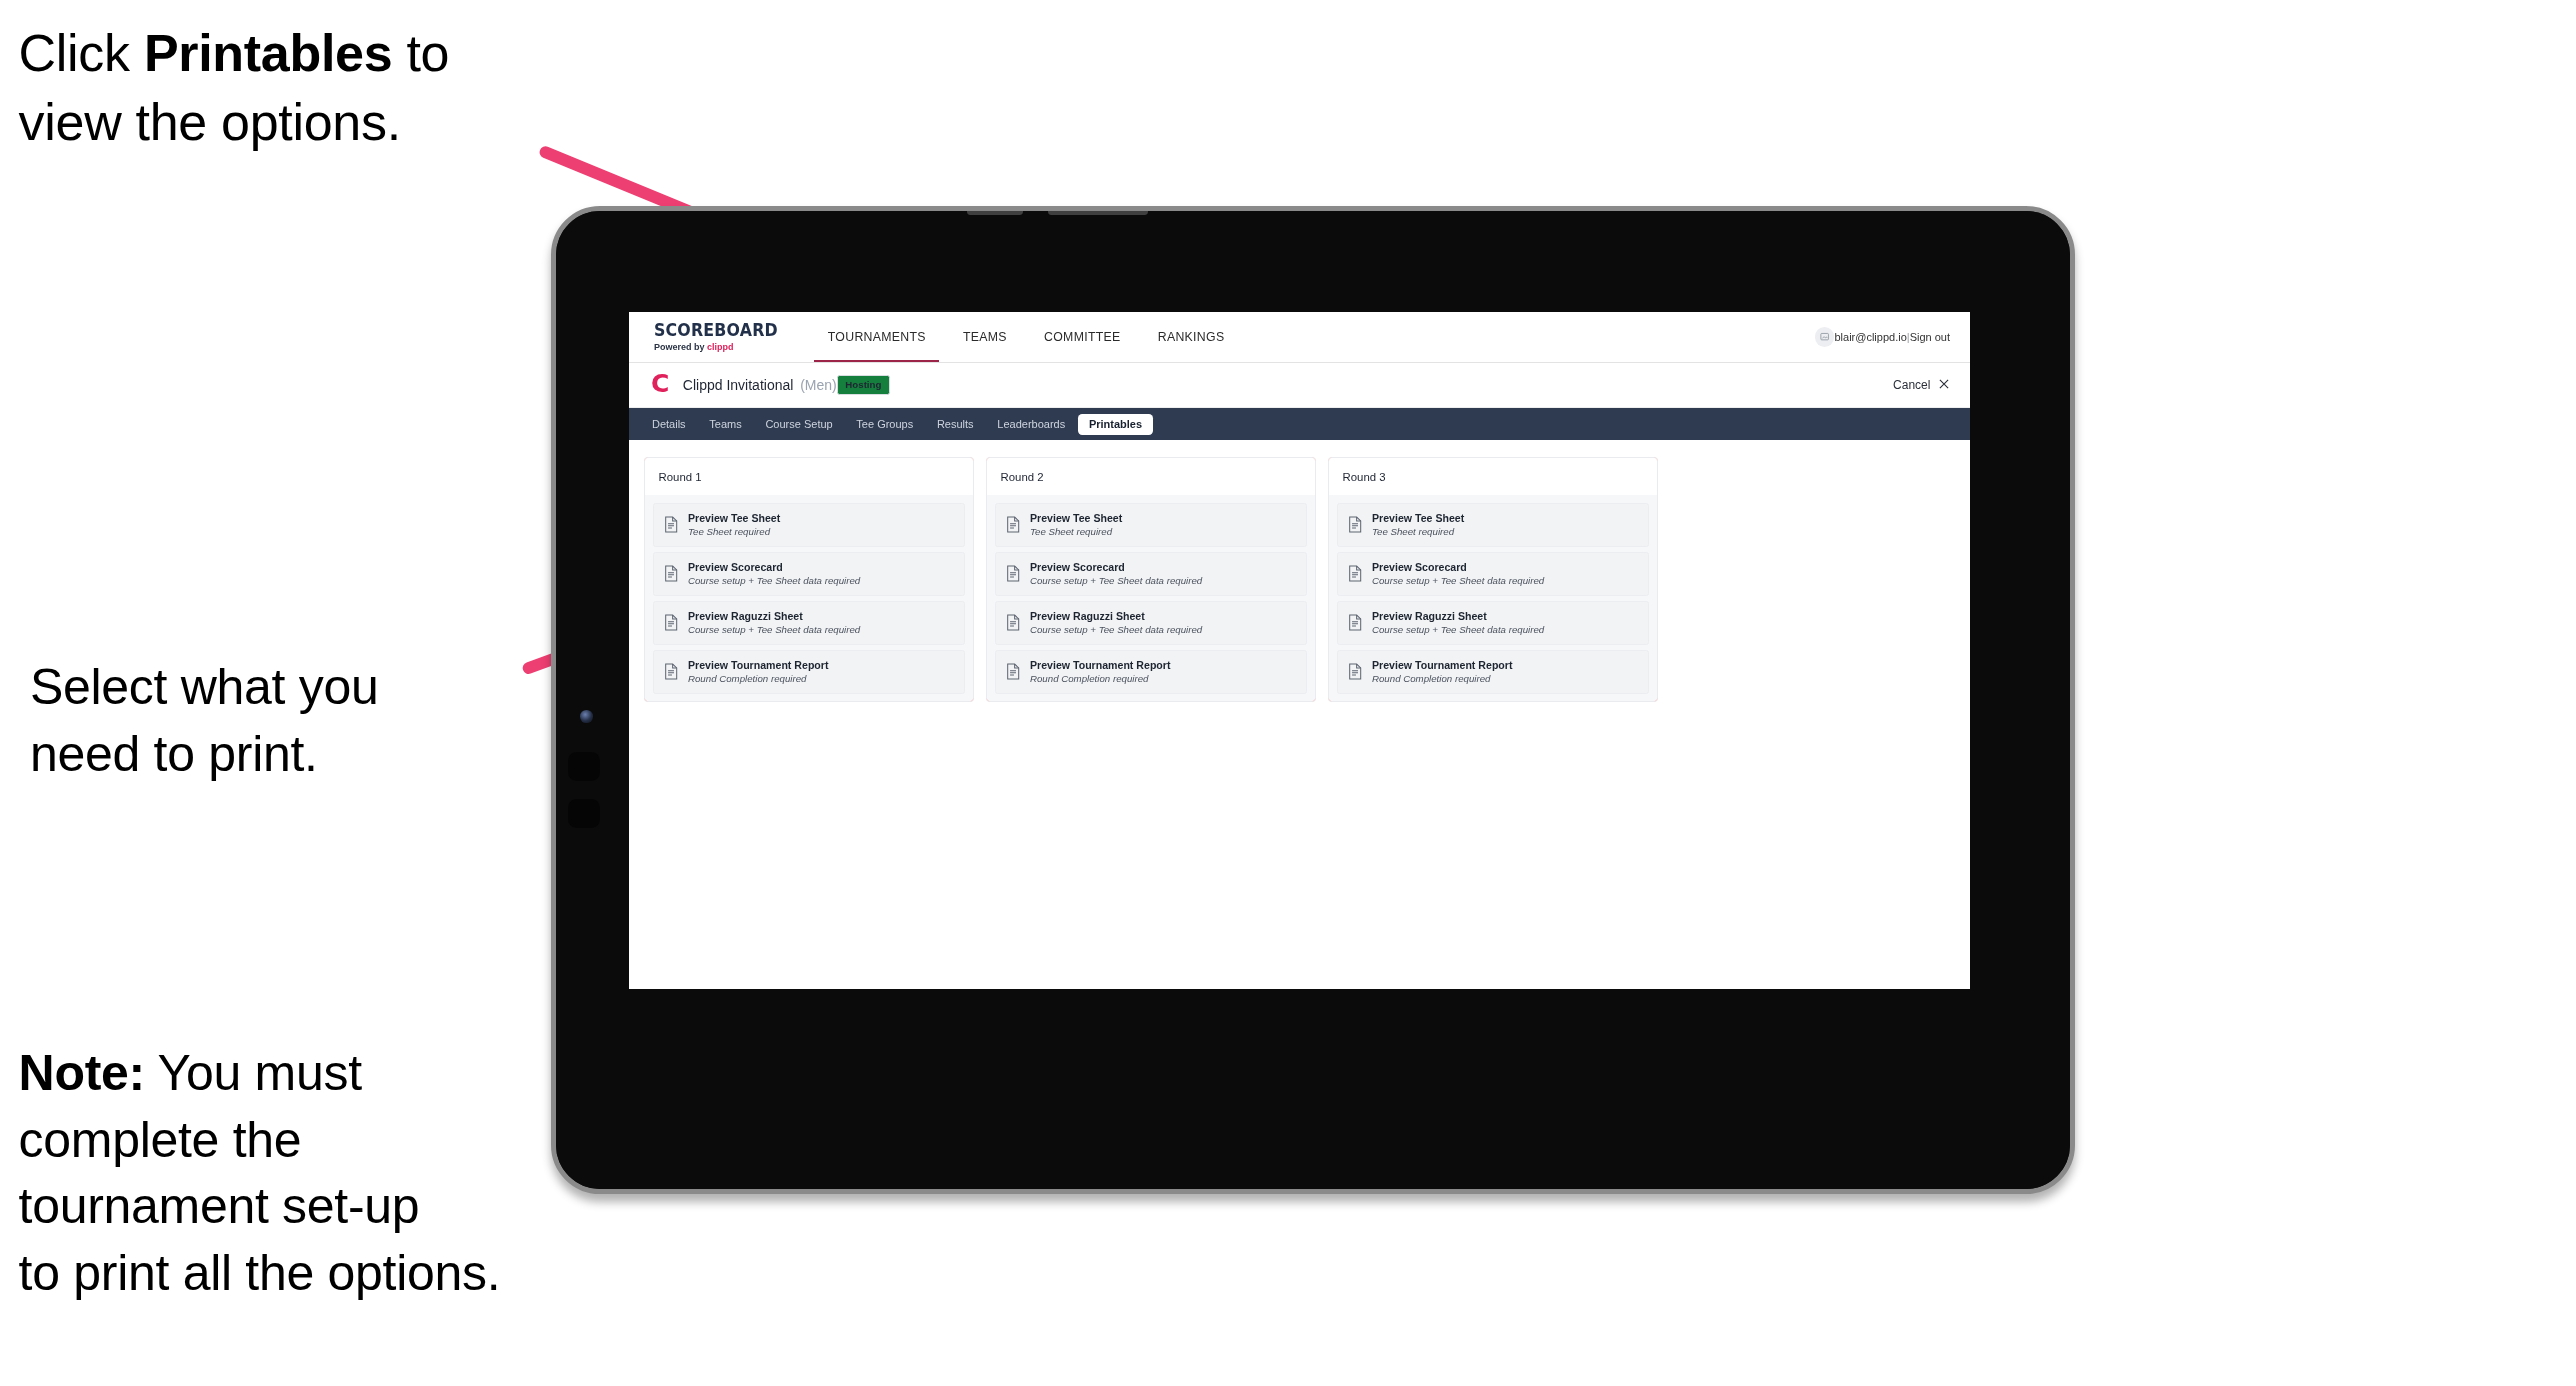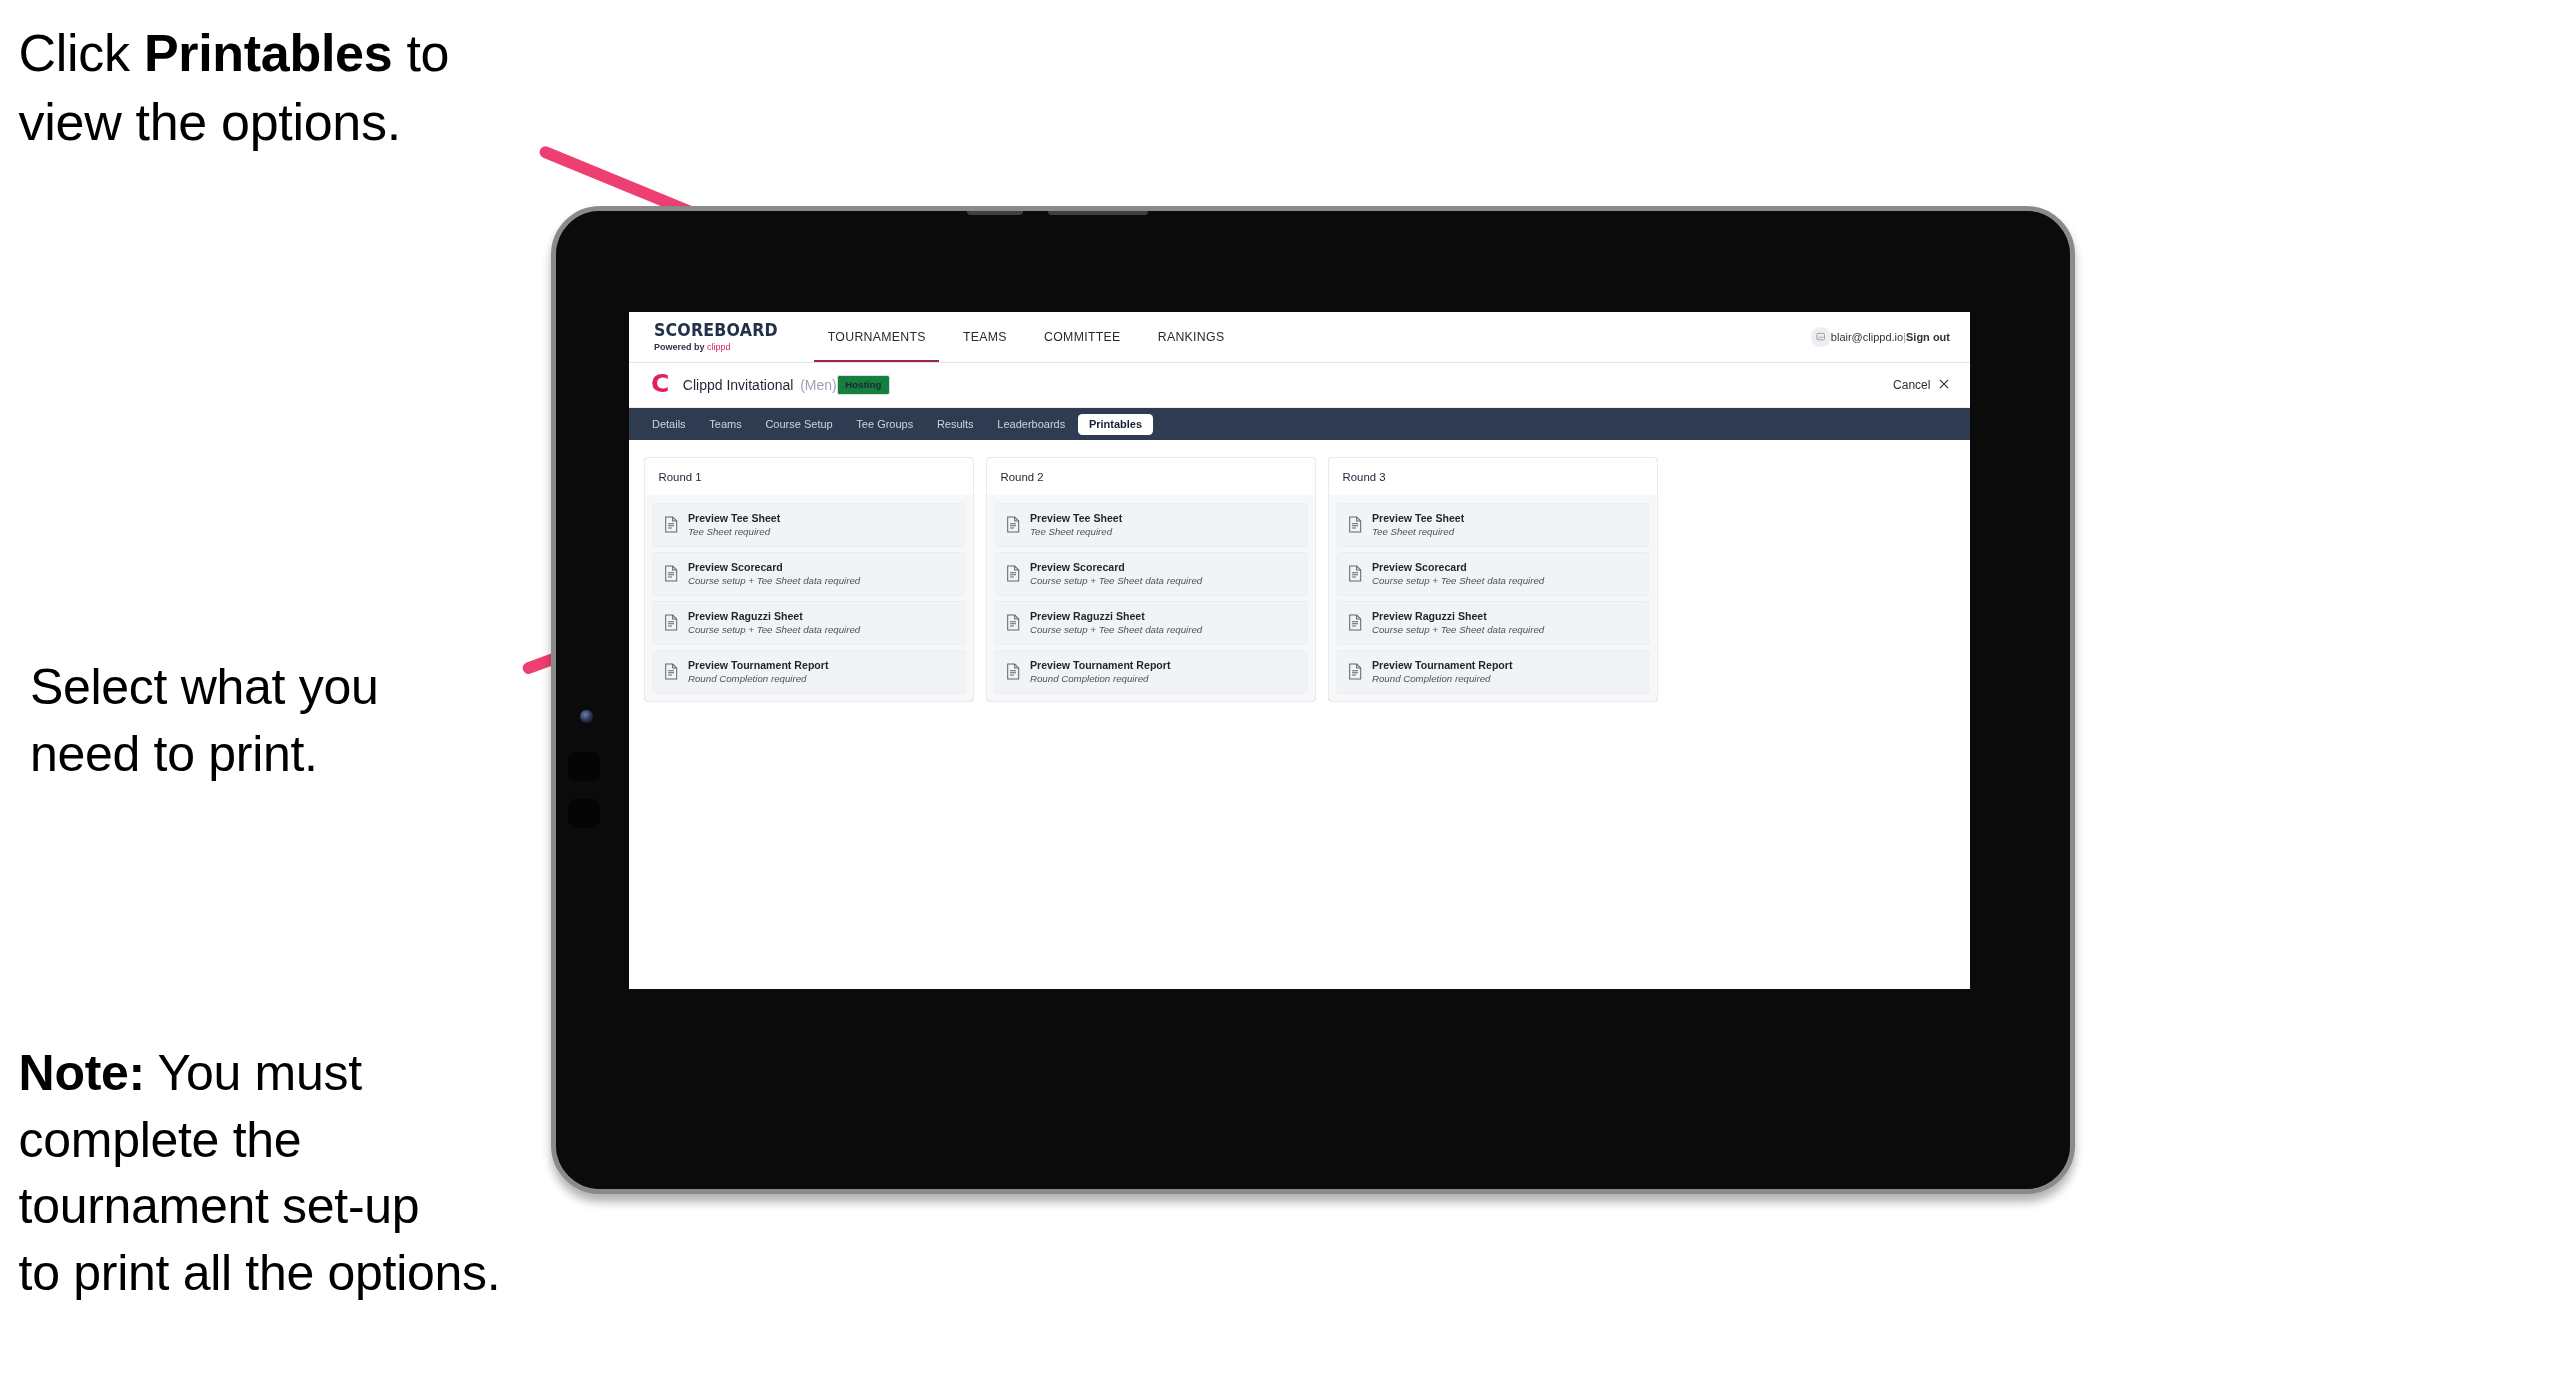--- a/index.html
+++ b/index.html
@@ -133,21 +133,21 @@
   }
   #brand-sub {
     margin-top: 3.4px;
     font-size: 9px;
     color: #2b3445;
     font-weight: 600;
     line-height: 1;
   }
   #brand-sub .clippd-word {
     color: #e0215c;
-    font-weight: 400;
+    font-weight: 700;
   }
   #mainnav {
     display: flex;
     align-items: stretch;
   }
   .mainnav-item {
     display: flex;
     align-items: center;
     padding: 0 18.6px;
     font-size: 12.3px;
@@ -175,21 +175,21 @@
     border-radius: 50%;
     background: #eceef1;
     display: flex;
     align-items: center;
     justify-content: center;
     color: #8b929c;
     font-size: 9.3px;
   }
   #user-email { font-size: 11px; color: #333; }
   #sep-pipe { font-size: 11px; color: #9aa0a8; }
-  #signout { font-size: 11px; color: #333; cursor: pointer; font-weight: bold; }
+  #signout { font-size: 11px; color: #333; cursor: pointer; }
 
   
   #tourbar {
     height: 44px;
     background: #ffffff;
     display: flex;
     align-items: center;
     padding: 0 20px 0 22px;
     border-bottom: 0.8px solid #eeeeee;
   }

